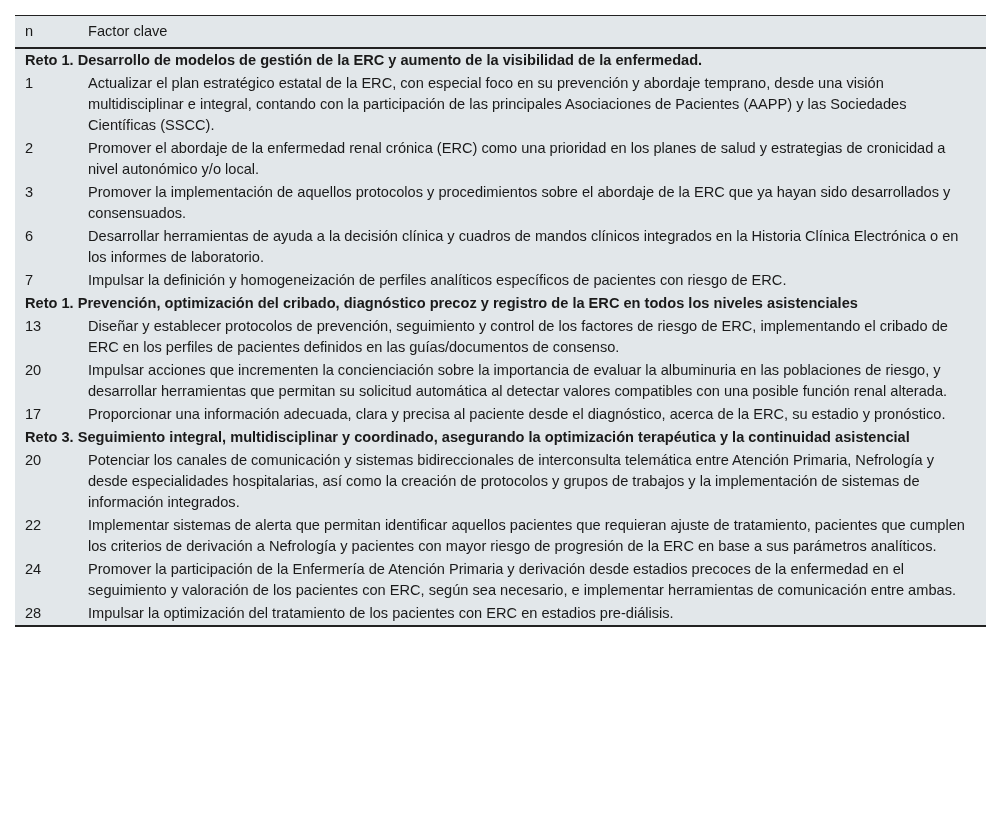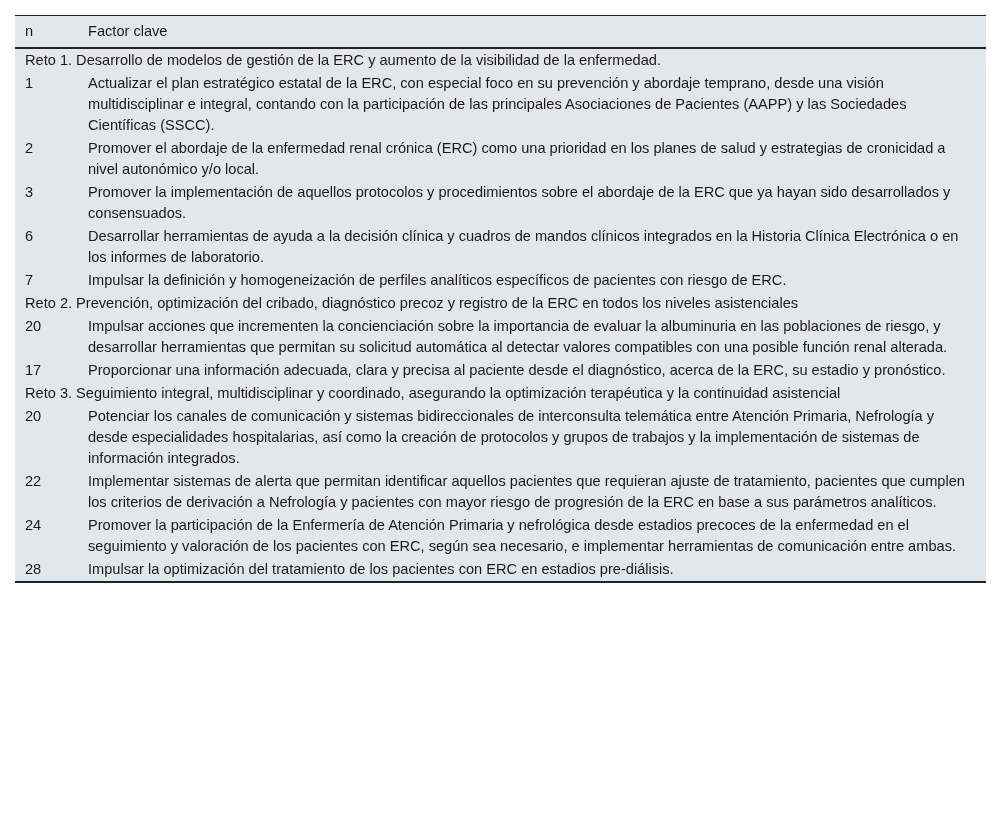--- a/index.html
+++ b/index.html
@@ -44,21 +44,21 @@
     th.col-f, td.col-f {
       padding-left: 0;
       padding-right: 14px;
     }
     tbody td {
       vertical-align: top;
       padding-top: 1px;
       padding-bottom: 1px;
     }
     tr.section td {
-      font-weight: normal;
+      font-weight: bold;
       padding-left: 10px;
       padding-right: 18px;
       padding-top: 1px;
       padding-bottom: 1px;
     }
   </style>
 </head>
 <body>
 
 <div class="table-wrap">
@@ -89,21 +89,25 @@
       <tr>
         <td class="col-n">6</td>
         <td class="col-f">Desarrollar herramientas de ayuda a la decisión clínica y cuadros de mandos clínicos integrados en la Historia Clínica Electrónica o en los informes de laboratorio.</td>
       </tr>
       <tr>
         <td class="col-n">7</td>
         <td class="col-f">Impulsar la definición y homogeneización de perfiles analíticos específicos de pacientes con riesgo de ERC.</td>
       </tr>
 
       <tr class="section">
-        <td colspan="2">Reto 2. Prevención, optimización del cribado, diagnóstico precoz y registro de la ERC en todos los niveles asistenciales</td>
+        <td colspan="2">Reto 1. Prevención, optimización del cribado, diagnóstico precoz y registro de la ERC en todos los niveles asistenciales</td>
+      </tr>
+      <tr>
+        <td class="col-n">13</td>
+        <td class="col-f">Diseñar y establecer protocolos de prevención, seguimiento y control de los factores de riesgo de ERC, implementando el cribado de ERC en los perfiles de pacientes definidos en las guías/documentos de consenso.</td>
       </tr>
       <tr>
         <td class="col-n">20</td>
         <td class="col-f">Impulsar acciones que incrementen la concienciación sobre la importancia de evaluar la albuminuria en las poblaciones de riesgo, y desarrollar herramientas que permitan su solicitud automática al detectar valores compatibles con una posible función renal alterada.</td>
       </tr>
       <tr>
         <td class="col-n">17</td>
         <td class="col-f">Proporcionar una información adecuada, clara y precisa al paciente desde el diagnóstico, acerca de la ERC, su estadio y pronóstico.</td>
       </tr>
 
@@ -113,21 +117,21 @@
       <tr>
         <td class="col-n">20</td>
         <td class="col-f">Potenciar los canales de comunicación y sistemas bidireccionales de interconsulta telemática entre Atención Primaria, Nefrología y desde especialidades hospitalarias, así como la creación de protocolos y grupos de trabajos y la implementación de sistemas de información integrados.</td>
       </tr>
       <tr>
         <td class="col-n">22</td>
         <td class="col-f">Implementar sistemas de alerta que permitan identificar aquellos pacientes que requieran ajuste de tratamiento, pacientes que cumplen los criterios de derivación a Nefrología y pacientes con mayor riesgo de progresión de la ERC en base a sus parámetros analíticos.</td>
       </tr>
       <tr>
         <td class="col-n">24</td>
-        <td class="col-f">Promover la participación de la Enfermería de Atención Primaria y nefrológica desde estadios precoces de la enfermedad en el seguimiento y valoración de los pacientes con ERC, según sea necesario, e implementar herramientas de comunicación entre ambas.</td>
+        <td class="col-f">Promover la participación de la Enfermería de Atención Primaria y derivación desde estadios precoces de la enfermedad en el seguimiento y valoración de los pacientes con ERC, según sea necesario, e implementar herramientas de comunicación entre ambas.</td>
       </tr>
       <tr>
         <td class="col-n">28</td>
         <td class="col-f">Impulsar la optimización del tratamiento de los pacientes con ERC en estadios pre-diálisis.</td>
       </tr>
     </tbody>
   </table>
 </div>
 
 </body></html>

